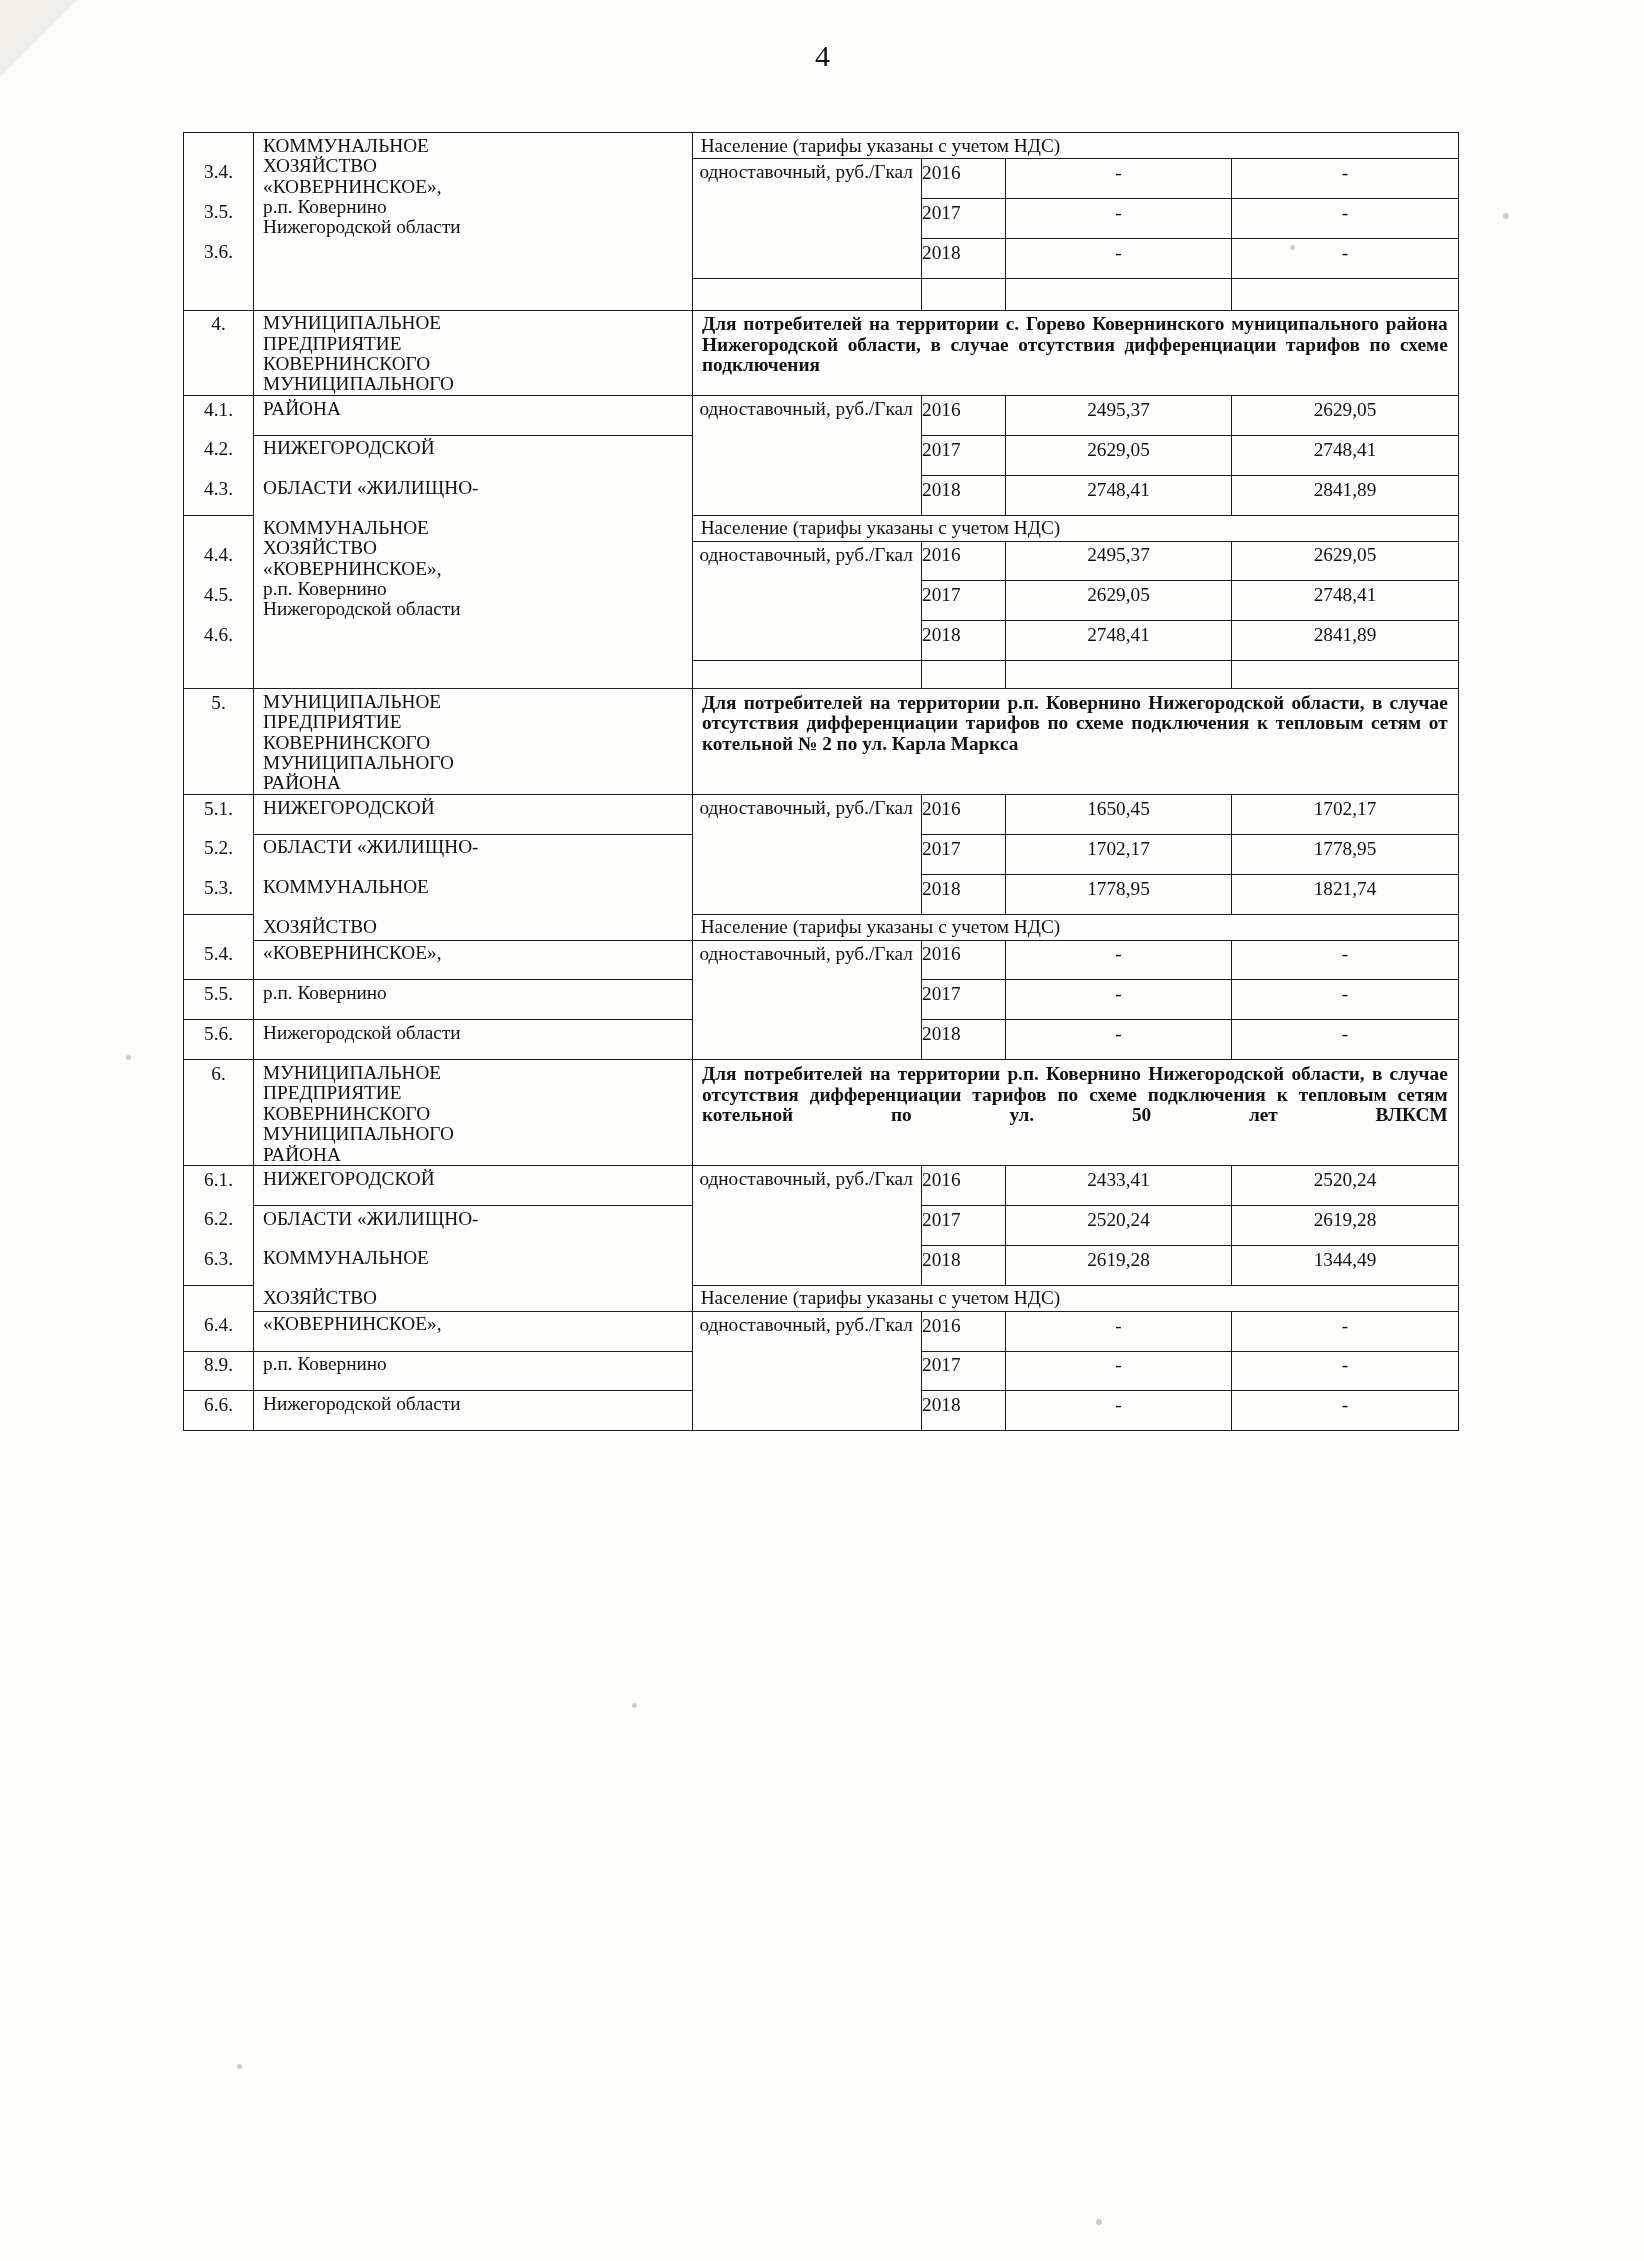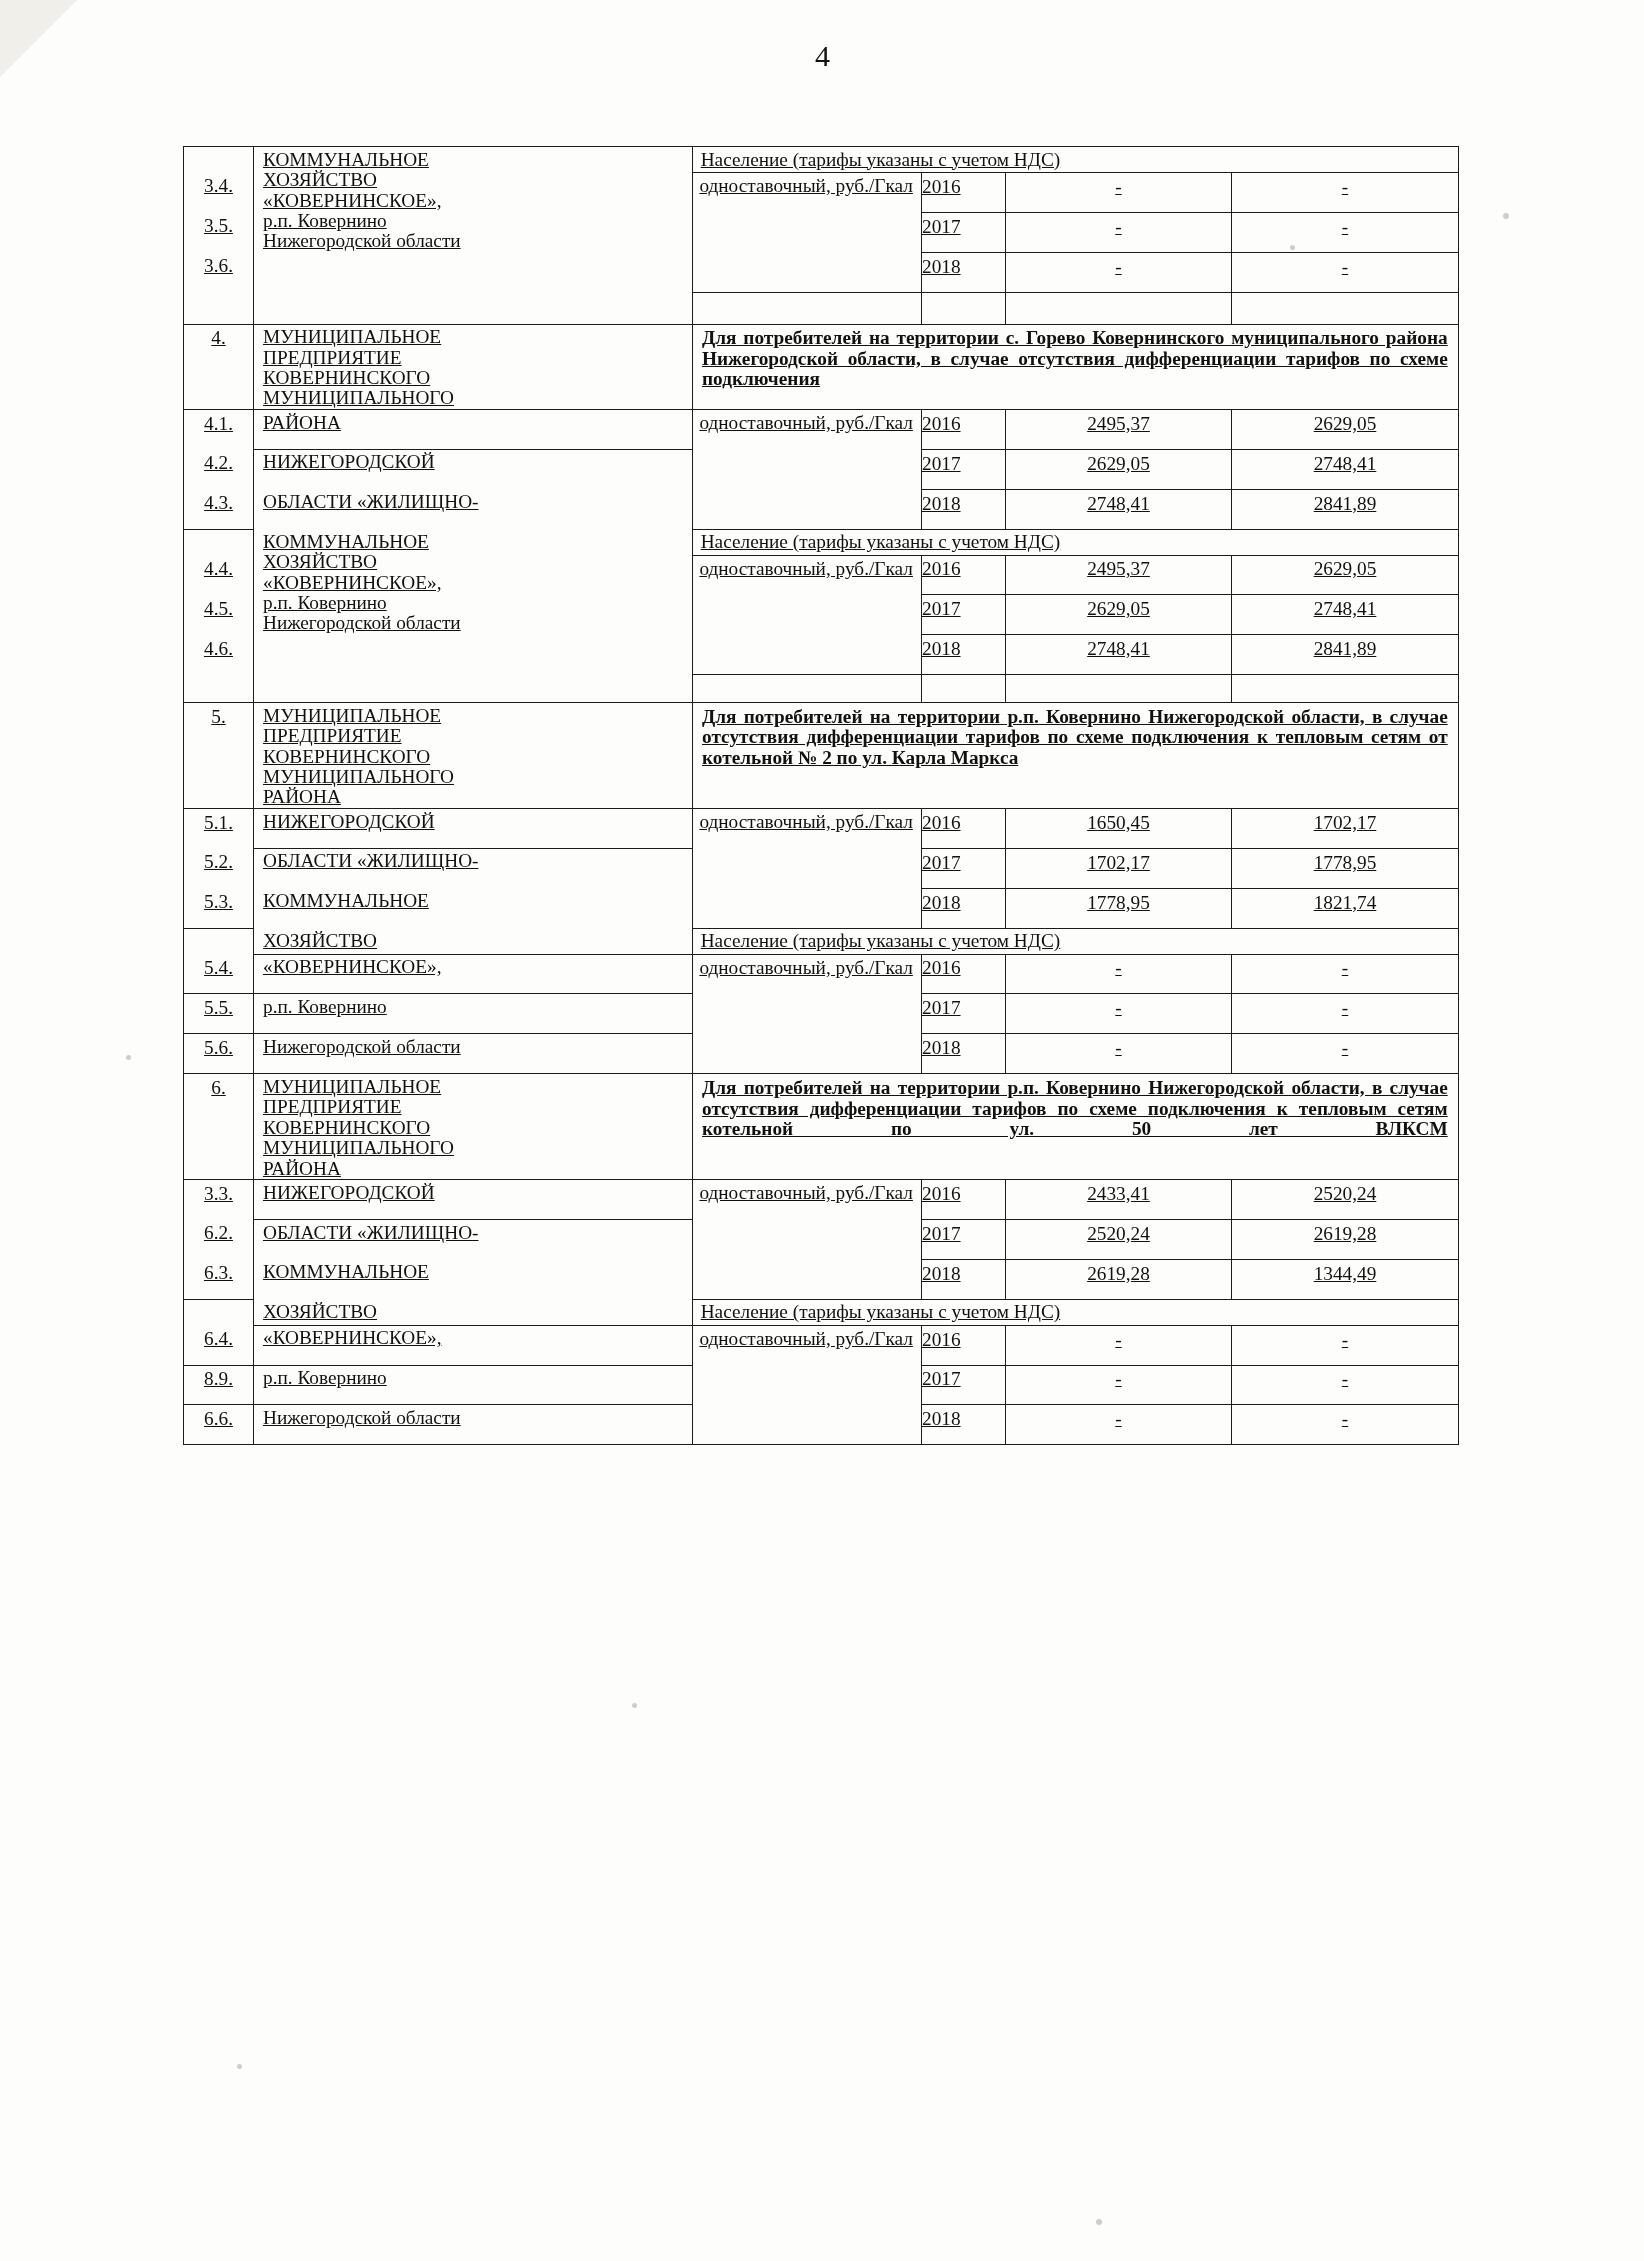--- a/index.html
+++ b/index.html
@@ -26,25 +26,24 @@
     top: 39px;
     left: 0;
     width: 100%;
     text-align: center;
     font-size: 30px;
     font-family: "Liberation Serif", serif;
   }
   .doc-table {
     position: absolute;
     left: 183px;
-    top: 146px;
+    top: 132px;
     width: 1274px;
     border-collapse: collapse;
     table-layout: fixed;
-    text-decoration: underline;
   }
   .doc-table td {
     border: 1.3px solid #1c1c1c;
     padding: 0;
     vertical-align: top;
     font-size: 19.3px;
     line-height: 1.06;
   }
   .c-num {
     width: 70px;
@@ -358,21 +357,21 @@
           <span class="orgcell-line">РАЙОНА</span>
         </td>
         <td class="banner" colspan="4" rowspan="5">Для потребителей на территории  р.п. Ковернино Нижегородской области, в случае отсутствия дифференциации тарифов по схеме подключения к тепловым сетям котельной по ул. 50 лет ВЛКСМ</td>
       </tr>
       <tr></tr>
       <tr></tr>
       <tr></tr>
       <tr></tr>
 
       <tr>
-        <td class="c-num" style="border-bottom:none;">3.3.</td>
+        <td class="c-num" style="border-bottom:none;">6.1.</td>
         <td class="c-org">
           <span class="orgcell-line">НИЖЕГОРОДСКОЙ</span>
         </td>
         <td class="c-type" rowspan="3">одноставочный, руб./Гкал</td>
         <td class="c-year rowline">2016</td>
         <td class="c-v1">2433,41</td>
         <td class="c-v2">2520,24</td>
       </tr>
       <tr>
         <td class="c-num" style="border-top:none;border-bottom:none;">6.2.</td>

